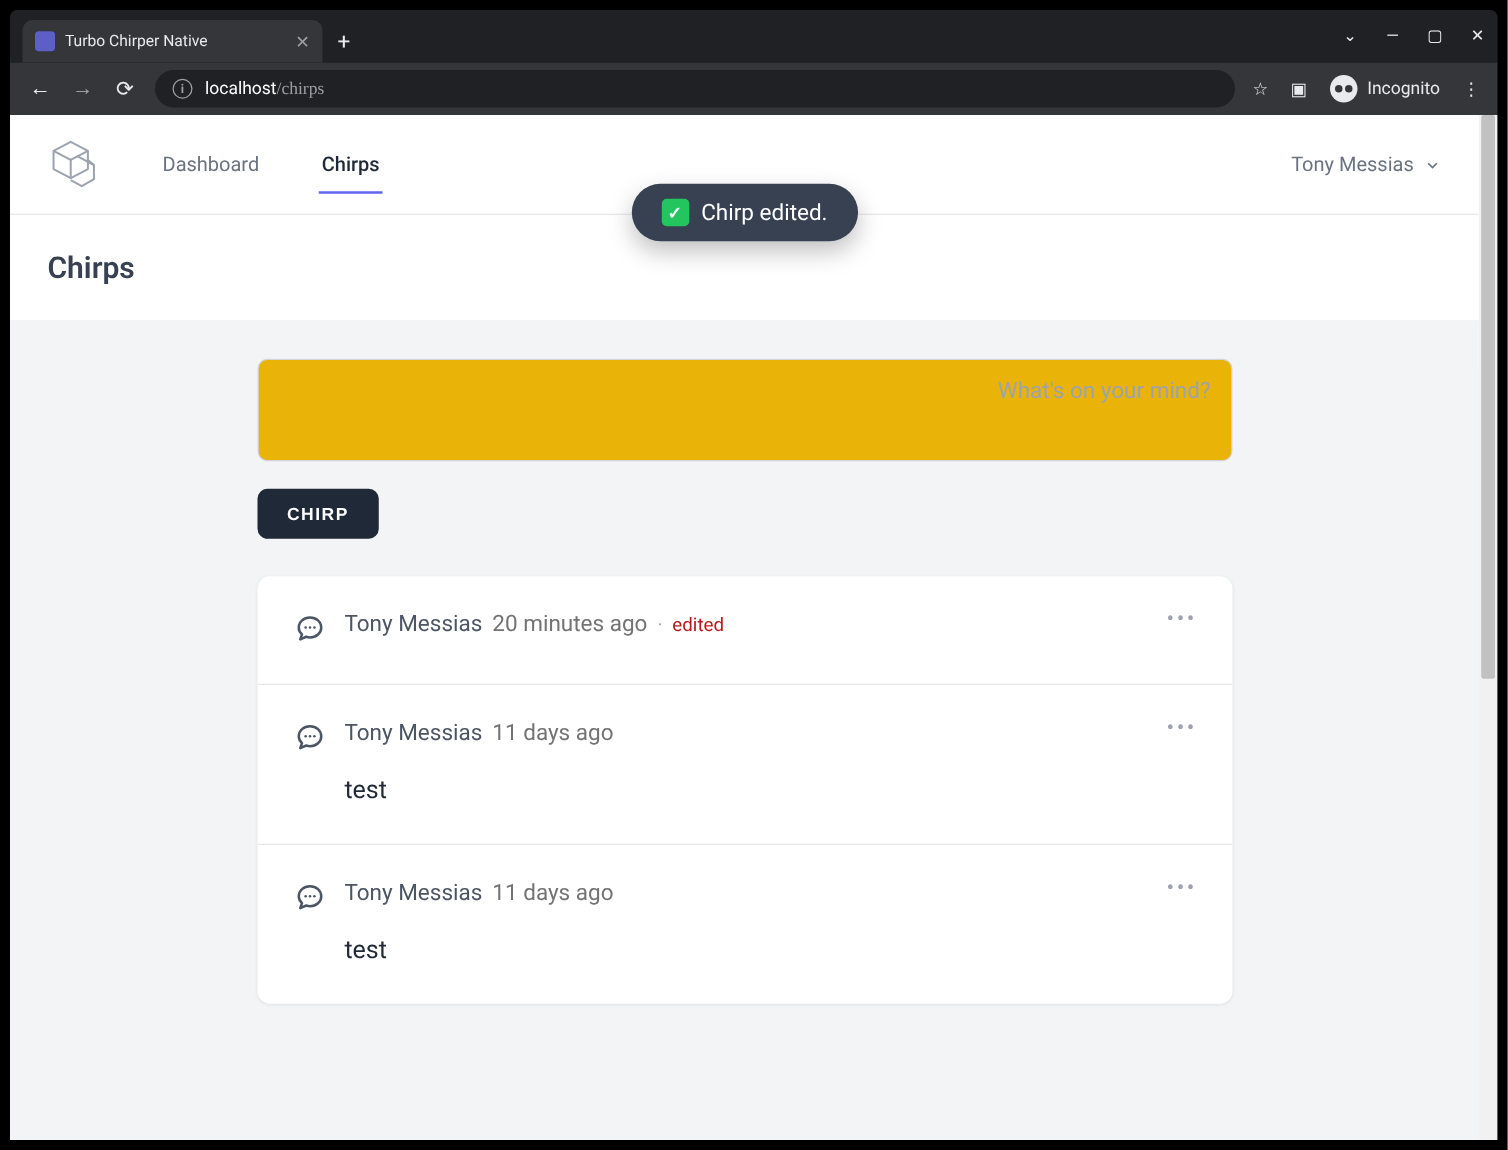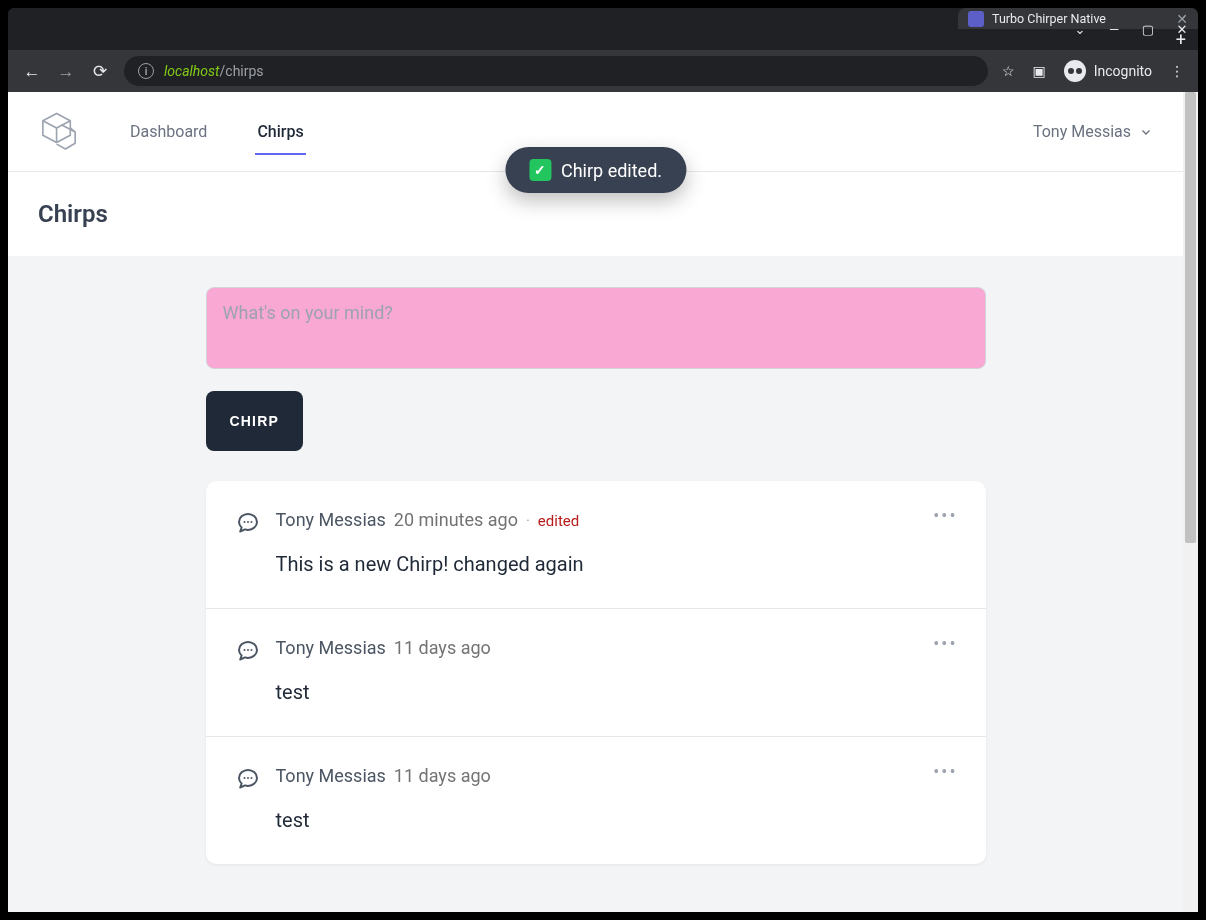--- a/index.html
+++ b/index.html
@@ -27,21 +27,20 @@
       display: flex;
       flex-direction: column;
     }
     .tab-bar {
       height: 42px;
       background: #1f2125;
       display: flex;
       align-items: flex-end;
       padding-left: 10px;
       position: relative;
-      flex-direction: column;
     }
     .tab {
       background: #35363a;
       height: 34px;
       width: 240px;
       border-radius: 8px 8px 0 0;
       display: flex;
       align-items: center;
       padding: 0 10px;
       color: #e8eaed;
@@ -110,22 +109,22 @@
       width: 16px; height: 16px;
       border: 1.5px solid #9aa0a6;
       border-radius: 50%;
       display: inline-flex;
       align-items: center;
       justify-content: center;
       font-size: 10px;
       font-weight: bold;
       color: #9aa0a6;
     }
-    .url-host { color: #84cc16; font-style: italic; }
-    .url-path { color: #9aa0a6; }
+    .url-host { color: #ffffff; }
+    .url-path { color: #9aa0a6; font-family: Liberation Serif, serif; }
     .right-icons {
       display: flex;
       align-items: center;
       gap: 18px;
       color: #e8eaed;
       font-size: 14px;
     }
     .incognito-badge {
       display: flex;
       align-items: center;
@@ -294,29 +293,30 @@
     .compose textarea {
       width: 100%;
       height: 82px;
       border: 1px solid #d1d5db;
       border-radius: 8px;
       padding: 14px 16px;
       font-size: 18px;
       font-family: inherit;
       resize: none;
       color: #374151;
-      background: #f9a8d4;
+      background: #eab308;
+      text-align: right;
     }
     .compose textarea::placeholder { color: #9ca3af; }
     .chirp-btn {
       margin-top: 18px;
       background: #1f2937;
       color: #fff;
       border: none;
-      padding: 22px 24px;
+      padding: 12px 24px;
       border-radius: 8px;
       font-size: 14px;
       font-weight: 600;
       letter-spacing: 1.2px;
       cursor: pointer;
     }
 
     .feed {
       background: #fff;
       border-radius: 10px;
@@ -462,21 +462,20 @@
   <circle cx="12" cy="11" r="1" fill="#4b5563"></circle>
   <circle cx="15.5" cy="11" r="1" fill="#4b5563"></circle>
 </svg>
     <div class="chirp-body">
       <div class="chirp-meta">
         <span class="chirp-author">Tony Messias</span>
         <span class="chirp-time">20 minutes ago</span> 
                       <span class="chirp-dot">·</span> 
                       <span class="chirp-edited">edited</span>
       </div>
-      <div class="chirp-content">This is a new Chirp! changed again</div>
     </div>
     <div class="chirp-actions">•••</div>
   </div>
                 <div class="chirp">
     <svg class="chirp-icon" viewBox="0 0 24 24">
   <path d="M12 3 C7 3 3 6.5 3 11 C3 13.2 4 15.1 5.6 16.5 L4.2 20.5 L9 18.4 C9.9 18.7 11 18.9 12 18.9 C17 18.9 21 15.4 21 11 C21 6.5 17 3 12 3 Z" fill="none" stroke="#4b5563" stroke-width="2" stroke-linejoin="round"></path>
   <circle cx="8.5" cy="11" r="1" fill="#4b5563"></circle>
   <circle cx="12" cy="11" r="1" fill="#4b5563"></circle>
   <circle cx="15.5" cy="11" r="1" fill="#4b5563"></circle>
 </svg>

